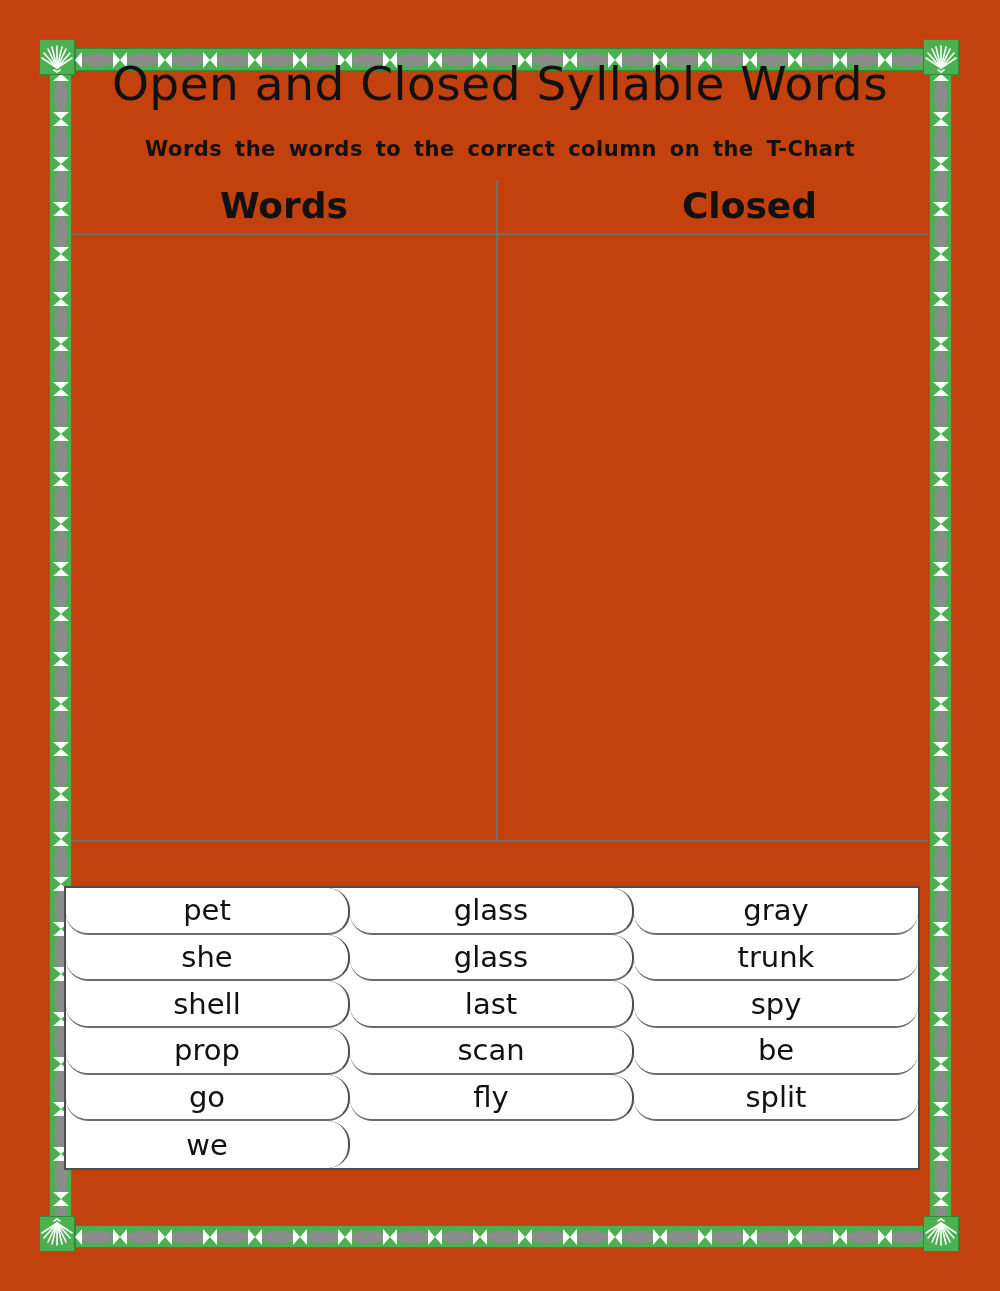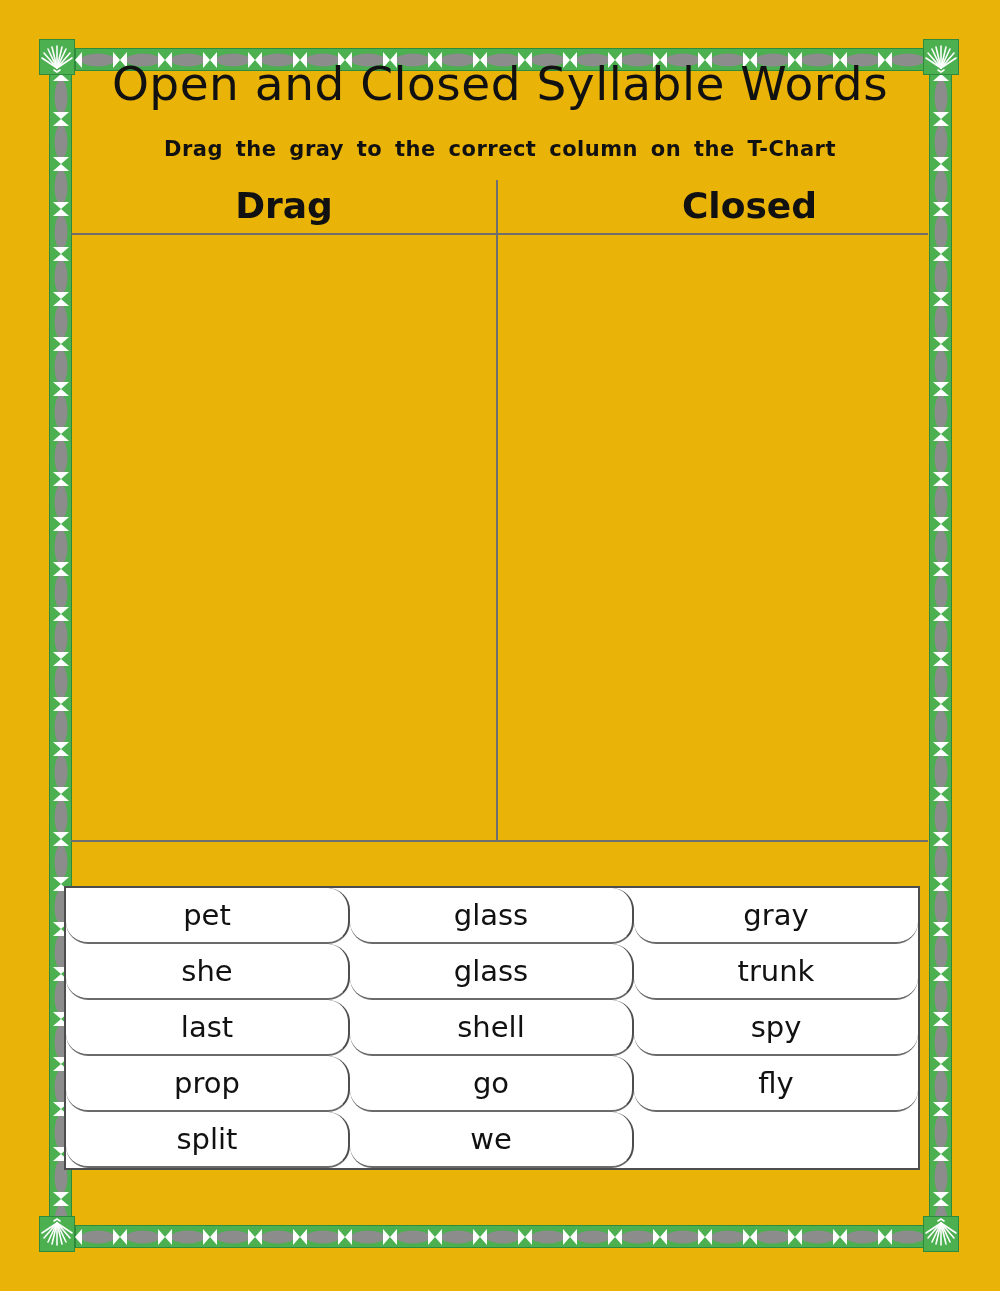--- a/index.html
+++ b/index.html
@@ -1,18 +1,18 @@
 <!DOCTYPE html>
 <html style="--border-green: #4caf50; --border-green-dark: #2e8b3d; --oval-gray: #8c8c8c; --line-gray: #6e6e6e; --table-border: #4d4d4d; --table-row-line: #6b6b6b; --text: #111111;"><head>
 <meta charset="utf-8">
 <style>
   html, body { margin: 0; padding: 0; background: #ffffff; }
   body { width: 1000px; height: 1291px; position: relative; font-family: "DejaVu Sans", sans-serif; }
 
-  .sheet { position: absolute; inset: 0; background: #eab308; overflow: hidden; }
+  .sheet { position: absolute; inset: 0; background: #c2410c; overflow: hidden; }
 
   
   .strip {
     position: absolute;
     background: var(--border-green, #4caf50);
     box-shadow: inset 0 0 0 1px var(--border-green-dark, #2e8b3d);
     display: flex;
     overflow: hidden;
   }
   .strip.h { flex-direction: row; }
@@ -623,39 +623,41 @@
           <line x1="18" y1="29" x2="5" y2="14"></line>
       <line x1="18" y1="29" x2="31" y2="14"></line>
           <line x1="18" y1="29" x2="3" y2="19"></line>
           <line x1="18" y1="29" x2="33" y2="19"></line>
       <path d="M15 31 L18 33 L21 31"></path>
         </g>
       </svg>
   </div>
 
   <div class="title">Open and Closed Syllable Words</div>
-  <div class="instruction">Drag the gray to the correct column on the T-Chart</div>
-
-  <div class="col-header open">Drag</div>
+  <div class="instruction">Words the words to the correct column on the T-Chart</div>
+
+  <div class="col-header open">Words</div>
   <div class="col-header closed">Closed</div>
   <div class="line line-header-underline"></div>
   <div class="line line-divider"></div>
   <div class="line line-chart-bottom"></div>
   <div class="drop open"></div>
   <div class="drop closed"></div>
 
   <div class="wordbank">
     <div class="cell">pet</div>
     <div class="cell">glass</div>
     <div class="cell">gray</div>
     <div class="cell">she</div>
     <div class="cell">glass</div>
     <div class="cell">trunk</div>
+    <div class="cell">shell</div>
     <div class="cell">last</div>
-    <div class="cell">shell</div>
     <div class="cell">spy</div>
     <div class="cell">prop</div>
+    <div class="cell">scan</div>
+    <div class="cell">be</div>
     <div class="cell">go</div>
     <div class="cell">fly</div>
     <div class="cell">split</div>
     <div class="cell">we</div>
   </div>
 </div>
 
 </body></html>

